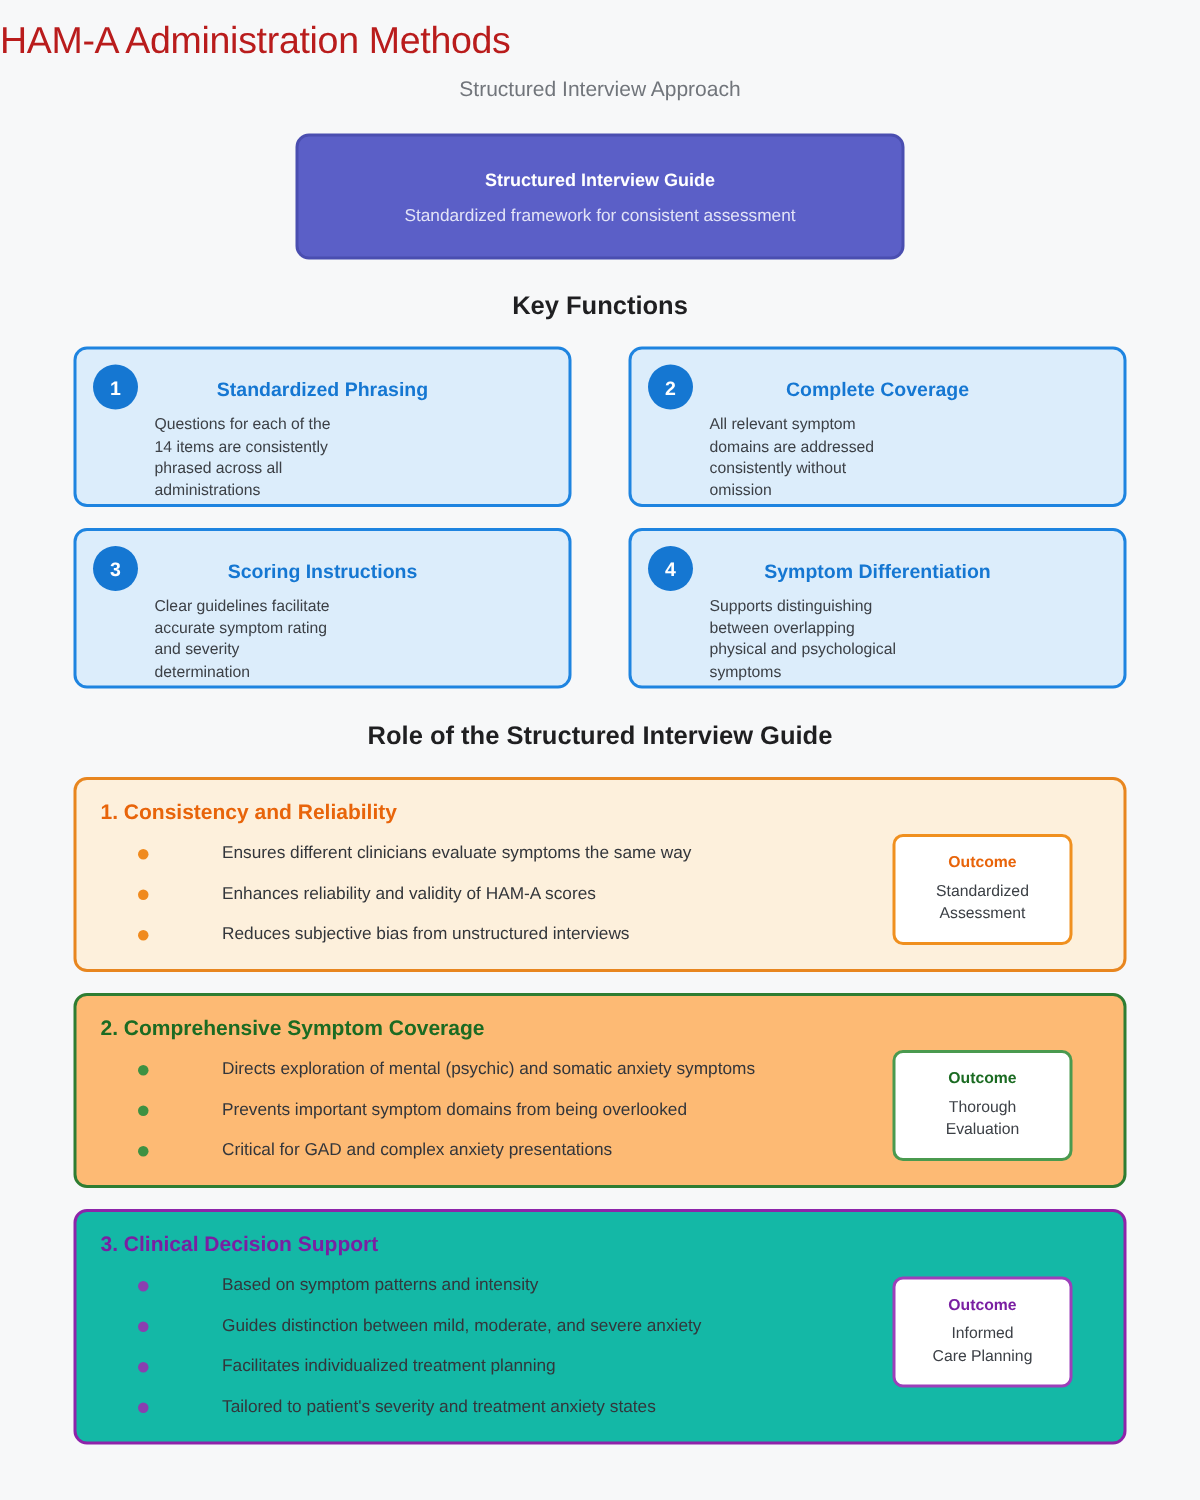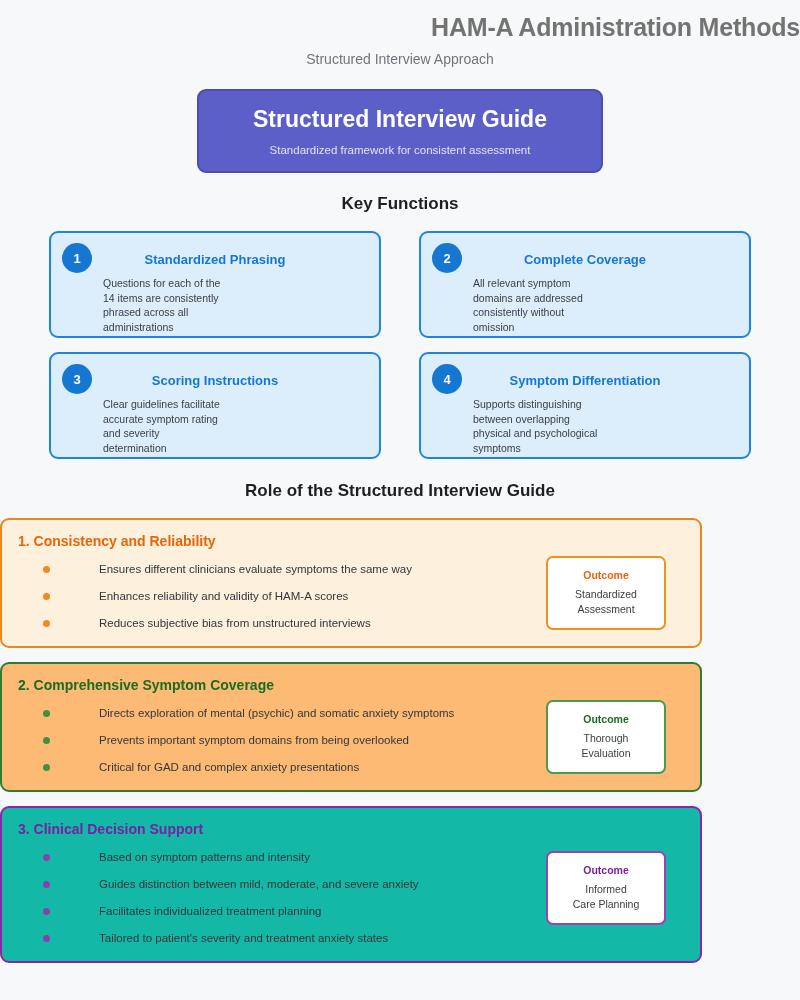--- a/index.html
+++ b/index.html
@@ -15,24 +15,24 @@
 
   .page {
     position: relative;
     width: 800px;
     height: 1000px;
     overflow: hidden;
   }
 
   
   .doc-title {
-    text-align: right;
+    text-align: left;
     font-size: 25px;
-    font-weight: bold;
-    color: #737373;
+    font-weight: normal;
+    color: #b91c1c;
     letter-spacing: -0.2px;
     padding-top: 13px;
   }
   .doc-subtitle {
     text-align: center;
     font-size: 14px;
     color: #71757b;
     padding-top: 9px;
   }
 
@@ -47,21 +47,21 @@
     height: 84px;
     background: #5b5fc7;
     border: 2px solid #4a4eb0;
     border-radius: 9px;
     display: flex;
     flex-direction: column;
     align-items: center;
     justify-content: center;
   }
   .banner-title {
-    font-size: 23px;
+    font-size: 12px;
     font-weight: bold;
     color: #ffffff;
   }
   .banner-sub {
     font-size: 11.5px;
     color: #e2e3f7;
     margin-top: 11px;
   }
 
   
@@ -121,21 +121,21 @@
     color: #3c4046;
     white-space: pre-line;
   }
 
   
   .panels {
     margin-top: 17px;
     display: flex;
     flex-direction: column;
     gap: 14px;
-    align-items: flex-start;
+    align-items: center;
   }
   .panel {
     position: relative;
     width: 702px;
     border-radius: 9px;
     border: 2px solid;
     padding: 13px 16px 16px 16px;
   }
   .panel-title {
     font-size: 14px;

